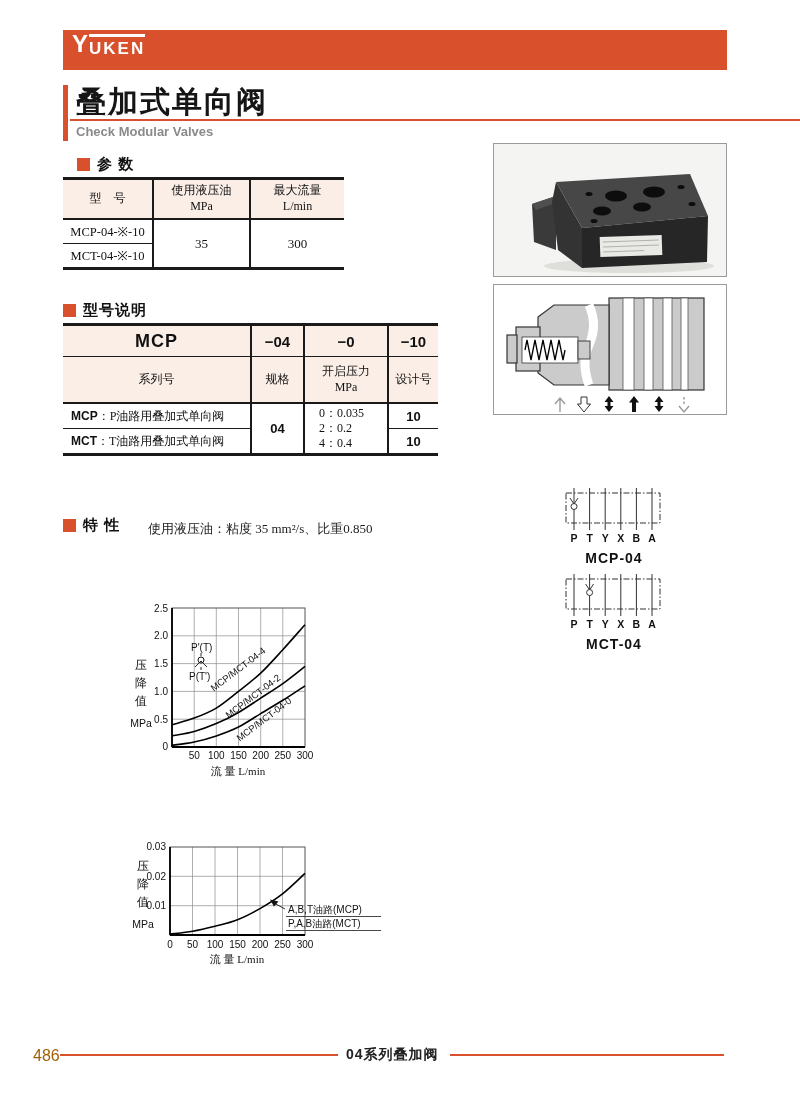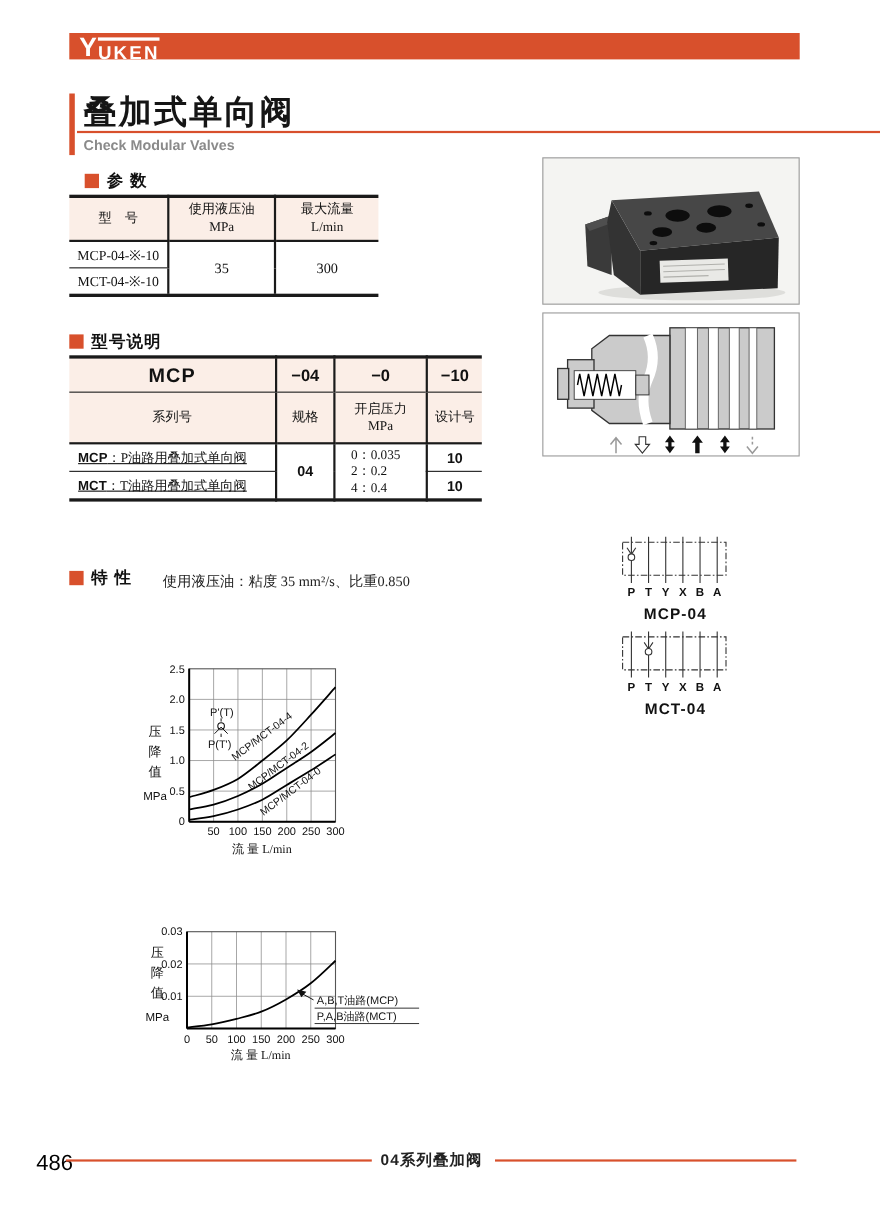--- a/index.html
+++ b/index.html
@@ -1,21 +1,21 @@
 <!DOCTYPE html>
 <html><head>
 <meta charset="utf-8">
 <style>
   html,body{margin:0;padding:0;background:#fff;}
   #page{position:relative;width:800px;height:1096px;background:#ffffff;overflow:hidden;
         font-family:"Liberation Sans",sans-serif;color:#111;}
   .abs{position:absolute;}
 
   
-  .banner{left:63px;top:30px;width:664px;height:24px;background:#d8502c;}
+  .banner{left:63px;top:30px;width:664px;height:40px;background:#d8502c;}
   .logo{left:9px;top:3px;color:#fff;font-weight:bold;letter-spacing:1px;line-height:22px;}
   .logo-y{font-size:24px;}
   .logo-rest{display:inline-block;font-size:17px;border-top:3px solid #fff;padding-top:1px;vertical-align:top;margin-top:1px;letter-spacing:2px;}
 
   
   .title-bar{left:63px;top:85px;width:5px;height:56px;background:#d8502c;}
   .page-title{left:76px;top:82px;font-size:30px;font-weight:bold;letter-spacing:2px;color:#151515;}
   .title-rule{left:70px;top:119px;width:730px;height:2px;background:#d8502c;}
   .subtitle{left:76px;top:124px;font-size:13px;color:#8a8a8a;font-weight:bold;}
 
@@ -33,39 +33,39 @@
   .params-table{width:281px;font-size:12px;}
   .params-table .hrow td{height:38px;border-bottom:2px solid #1a1a1a;line-height:1.3;}
   .params-table .brow td{height:23px;font-size:12.5px;}
   .sep-b{border-bottom:1px solid #1a1a1a;}
   .model-table{width:375px;font-size:12px;}
   .model-table .crow td{height:30px;border-bottom:1px solid #1a1a1a;font-family:"Liberation Sans",sans-serif;font-weight:bold;}
   .model-table .lrow td{height:45px;border-bottom:2px solid #1a1a1a;line-height:1.3;}
   .model-table .brow td{height:24px;}
   .mc-code{font-size:18px;letter-spacing:1px;}
   .mc-code2{font-size:15px;}
-  .desc-cell{text-align:left !important;padding-left:8px !important;text-decoration:underline;}
+  .desc-cell{text-align:left !important;padding-left:8px !important;}
   .desc-prefix{font-family:"Liberation Sans",sans-serif;font-weight:bold;}
   .crack-cell{text-align:left !important;padding-left:14px !important;line-height:15px;font-size:12px;}
   .num-cell{font-family:"Liberation Sans",sans-serif;font-weight:bold;font-size:13px;}
 
   .feat-note{font-family:"Liberation Serif",serif;font-size:13px;color:#222;}
 
   .chart-title{font-size:14px;font-weight:bold;text-align:center;letter-spacing:1px;}
   svg text{font-family:"Liberation Sans",sans-serif;fill:#111;}
   .serif-t{font-family:"Liberation Serif",serif !important;}
 
   
   .frame{border:1px solid #9a9a9a;background:#f4f4f2;}
   .frame-white{border:1px solid #9a9a9a;background:#ffffff;}
 
   .jis-title{font-size:14px;font-weight:bold;text-align:center;letter-spacing:1px;}
   .jis-name{font-size:14px;font-weight:bold;text-align:center;letter-spacing:1px;}
 
-  .footer-num{font-size:20px;color:#000000;}
+  .footer-num{font-size:16px;color:#a16207;}
   .footer-line{height:2px;background:#d8502c;}
   .footer-label{font-size:14px;font-weight:bold;color:#222;letter-spacing:1px;}
 </style>
 </head>
 <body>
 
 <div id="page">
 
   <div class="abs banner">
     <div class="abs logo"><span class="logo-y">Y</span><span class="logo-rest">UKEN</span></div>

